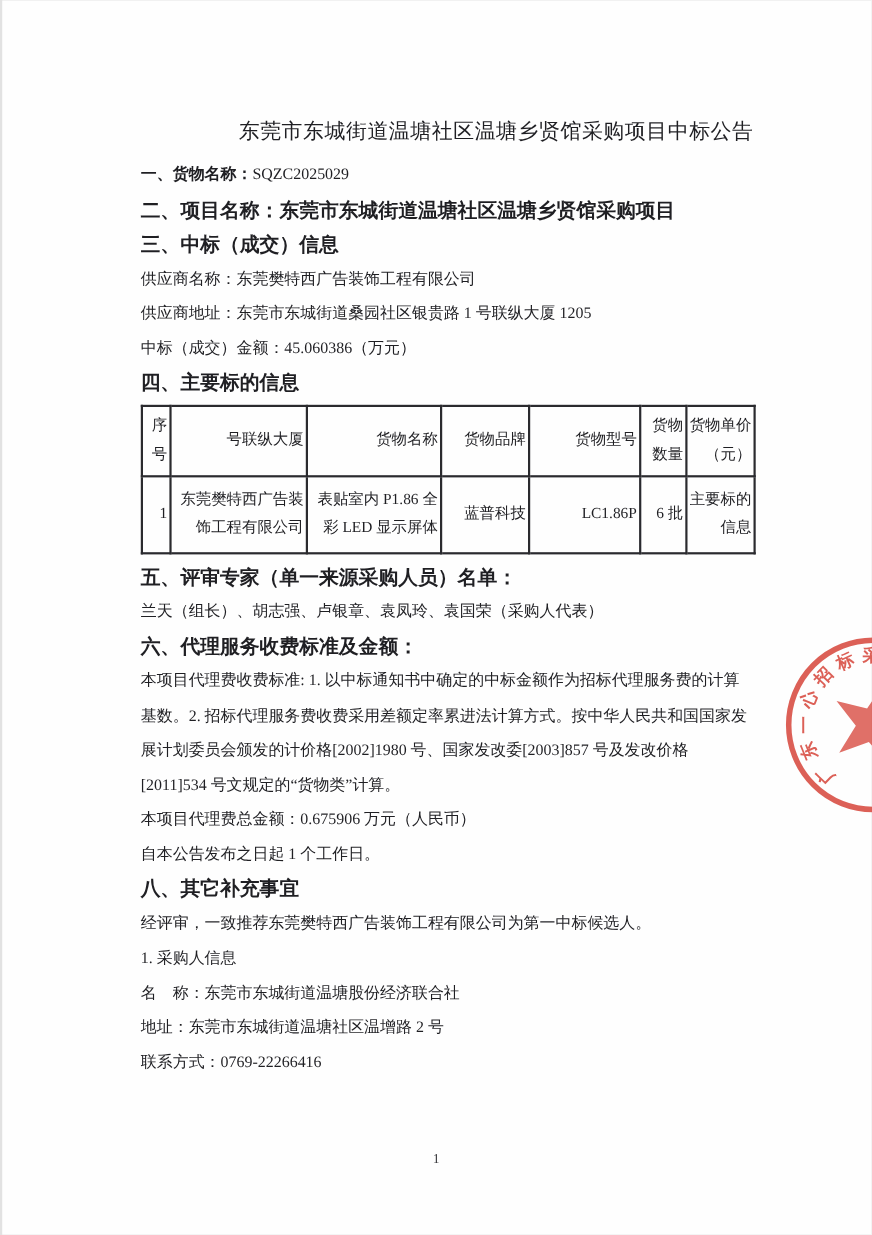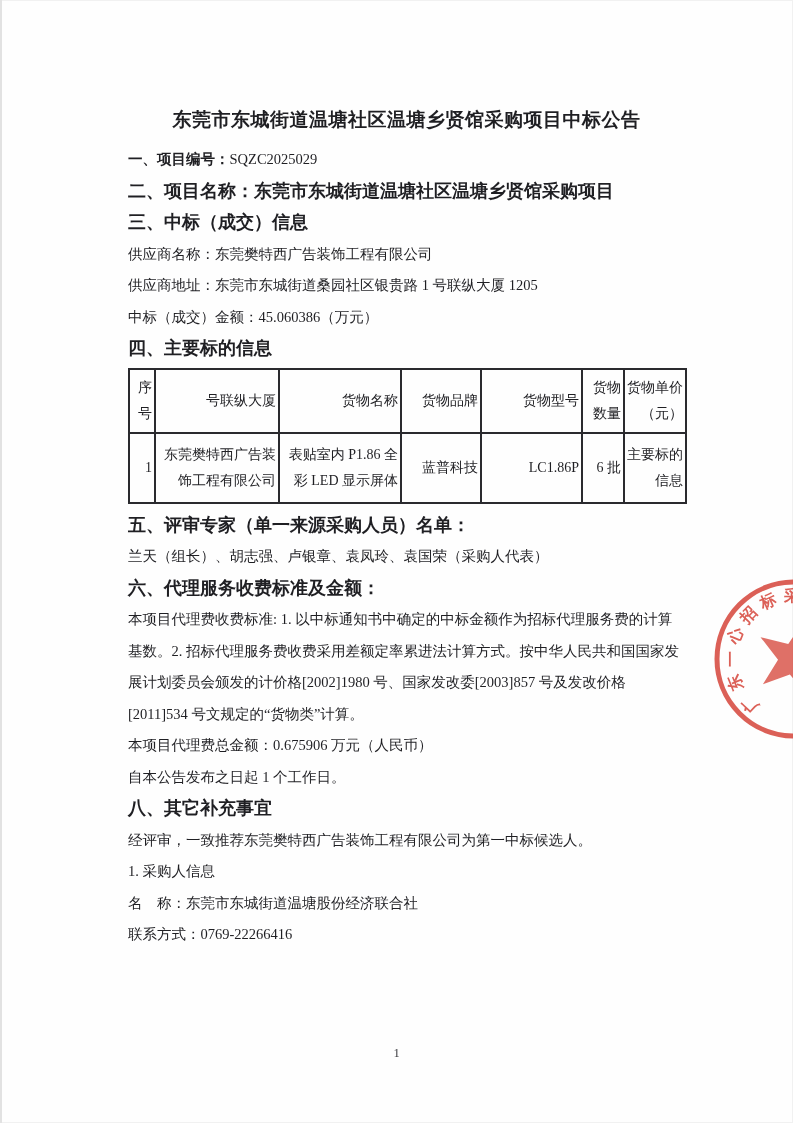--- a/index.html
+++ b/index.html
@@ -13,22 +13,22 @@
     color:#1f1f23;
   }
   .scan-edge{
     position:absolute;left:0;top:0;width:2px;height:100%;
     background:#e2e2e2;
   }
   .content{
     position:absolute;left:128px;top:106px;width:557px;
   }
   .doc-title{
-    font-size:19px;line-height:28px;font-weight:700;
-    text-align:center;margin:0 0 10px 0;letter-spacing:0.5px;
+    font-size:19px;line-height:28px;font-weight:400;
+    text-align:right;margin:0 0 10px 0;letter-spacing:0.5px;
     font-family:"Liberation Serif",serif;
   }
   .line{
     height:31.5px;line-height:31.5px;font-size:14.5px;
     white-space:nowrap;overflow:visible;
   }
   .line.bold{
     font-family:"Liberation Sans",sans-serif;
     font-weight:700;font-size:18px;
   }
@@ -61,21 +61,21 @@
 </style>
 </head>
 <body>
 
 <div class="page">
   <div class="scan-edge"></div>
 
   <div class="content">
     <div class="doc-title">东莞市东城街道温塘社区温塘乡贤馆采购项目中标公告</div>
 
-    <div class="line"><span class="label-bold">一、项目编号：</span><span>SQZC2025029</span></div>
+    <div class="line"><span class="label-bold">一、货物名称：</span><span>SQZC2025029</span></div>
     <div class="line bold">二、项目名称：东莞市东城街道温塘社区温塘乡贤馆采购项目</div>
     <div class="line bold">三、中标（成交）信息</div>
     <div class="line">供应商名称：东莞樊特西广告装饰工程有限公司</div>
     <div class="line">供应商地址：东莞市东城街道桑园社区银贵路 1 号联纵大厦 1205</div>
     <div class="line">中标（成交）金额：45.060386（万元）</div>
     <div class="line bold">四、主要标的信息</div>
 
     <table class="subject">
       <colgroup>
         <col style="width:26px">
@@ -116,20 +116,21 @@
     <div class="line">本项目代理费收费标准: 1. 以中标通知书中确定的中标金额作为招标代理服务费的计算</div>
     <div class="line">基数。2. 招标代理服务费收费采用差额定率累进法计算方式。按中华人民共和国国家发</div>
     <div class="line">展计划委员会颁发的计价格[2002]1980 号、国家发改委[2003]857 号及发改价格</div>
     <div class="line">[2011]534 号文规定的“货物类”计算。</div>
     <div class="line">本项目代理费总金额：0.675906 万元（人民币）</div>
     <div class="line">自本公告发布之日起 1 个工作日。</div>
     <div class="line bold">八、其它补充事宜</div>
     <div class="line">经评审，一致推荐东莞樊特西广告装饰工程有限公司为第一中标候选人。</div>
     <div class="line">1. 采购人信息</div>
     <div class="line">名　称：东莞市东城街道温塘股份经济联合社</div>
+    <div class="line">地址：东莞市东城街道温塘社区温增路 2 号</div>
     <div class="line">联系方式：0769-22266416</div>
   </div>
 
   <svg class="seal" viewBox="0 0 170 170" xmlns="http://www.w3.org/2000/svg" style="color: rgb(214, 69, 58);">
     <circle cx="85" cy="85" r="77" fill="none" stroke="currentColor" stroke-width="5"></circle>
     <g transform="translate(85,85) rotate(15)">
       <polygon fill="currentColor" opacity="0.9" points="0,-40 9.4,-12.9 38,-12.4 15.2,4.9 23.5,32.4 0,16 -23.5,32.4 -15.2,4.9 -38,-12.4 -9.4,-12.9"></polygon>
     </g>
     <g transform="translate(85,85)" fill="currentColor" font-size="16" font-weight="700" text-anchor="middle">
       <text transform="rotate(-136) translate(0,-58)">广</text>

